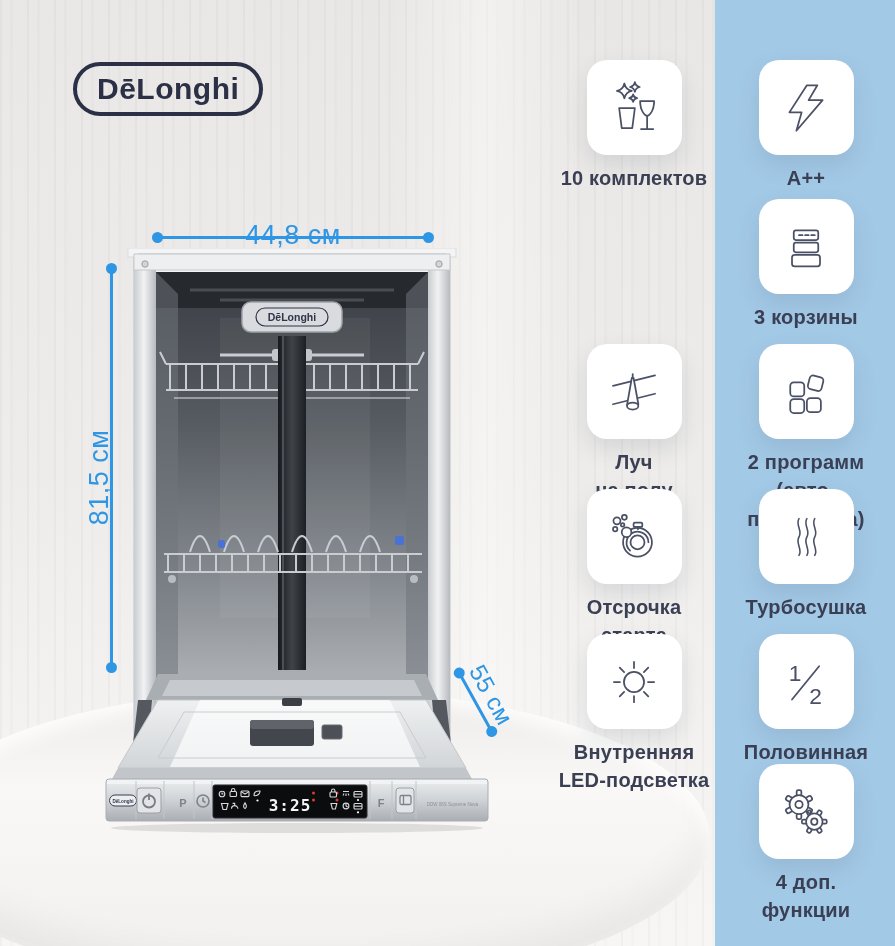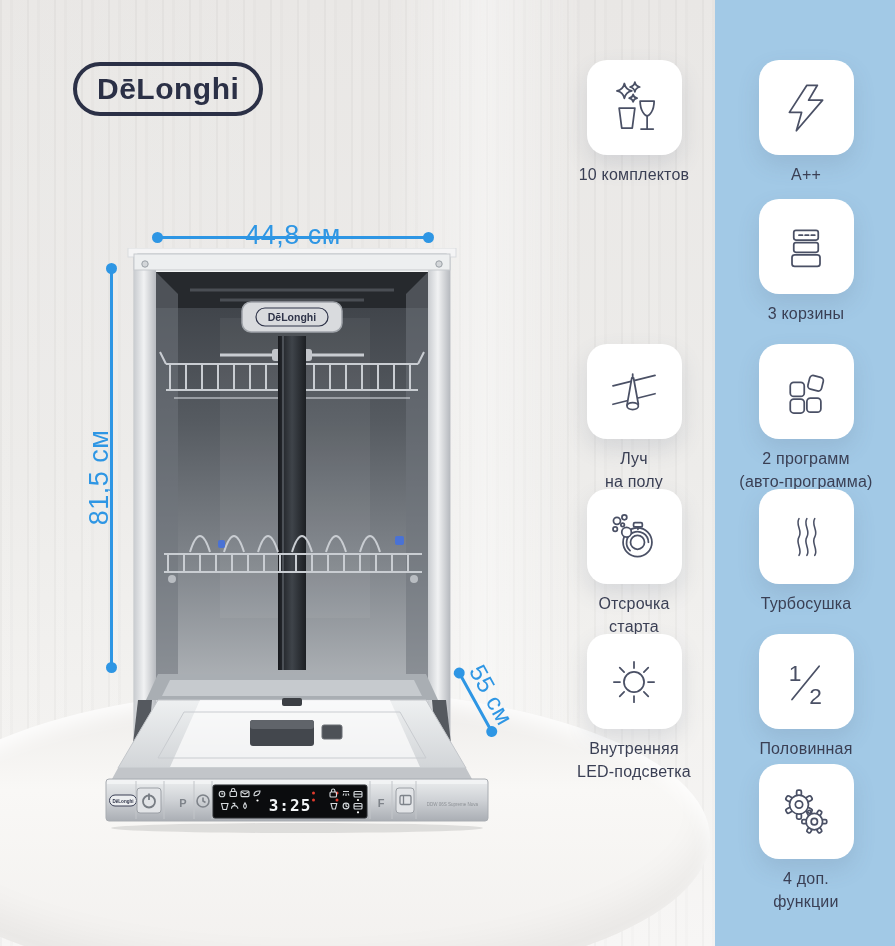--- a/index.html
+++ b/index.html
@@ -16,21 +16,21 @@
   .logo{position:absolute;left:73px;top:62px;border:4px solid #2b3046;border-radius:32px;
     padding:6px 20px;font-size:30px;font-weight:bold;color:#2b3046;letter-spacing:.5px;z-index:5;}
   .machine{position:absolute;left:100px;top:248px;width:400px;height:585px;z-index:3;}
   .dim-line{position:absolute;background:#2e96e4;border-radius:2px;z-index:6;}
   .dim-dot{position:absolute;width:11px;height:11px;border-radius:50%;background:#2e96e4;}
   .dim-label{position:absolute;color:#2e96e4;font-size:27px;font-weight:500;text-align:center;
     letter-spacing:.5px;z-index:6;}
   .feat{position:absolute;text-align:center;z-index:5;}
   .card{width:95px;height:95px;margin:0 auto;background:#fff;border-radius:20px;
     box-shadow:0 10px 22px rgba(90,100,125,.16);display:flex;align-items:center;justify-content:center;}
-  .feat-label{margin-top:9px;font-size:16px;line-height:1.42;font-weight:400;color:#3a3f54;
+  .feat-label{margin-top:9px;font-size:20px;line-height:1.42;font-weight:700;color:#3a3f54;
     white-space:pre-line;letter-spacing:.2px;}
 </style>
 </head>
 <body>
 
 <div class="scene">
   <div class="curtain"></div>
   <div class="podium"></div>
   <div class="blue-panel"></div>
 

